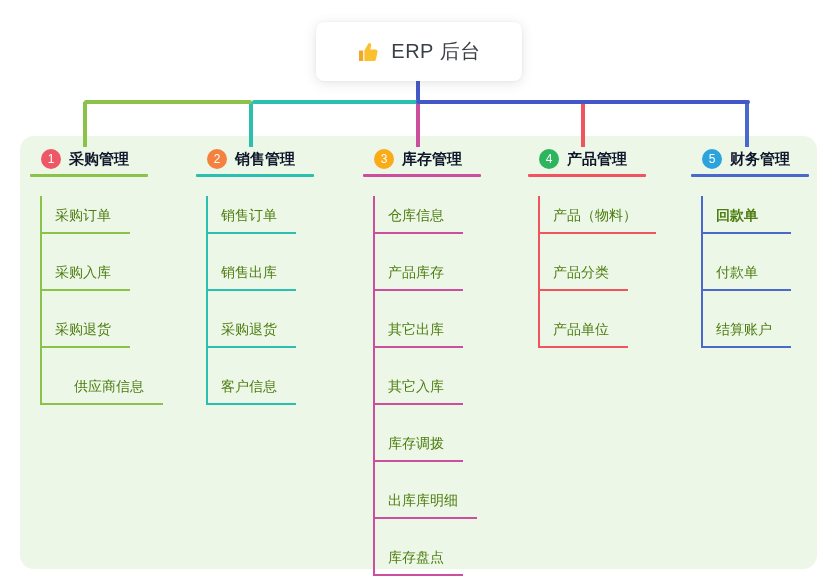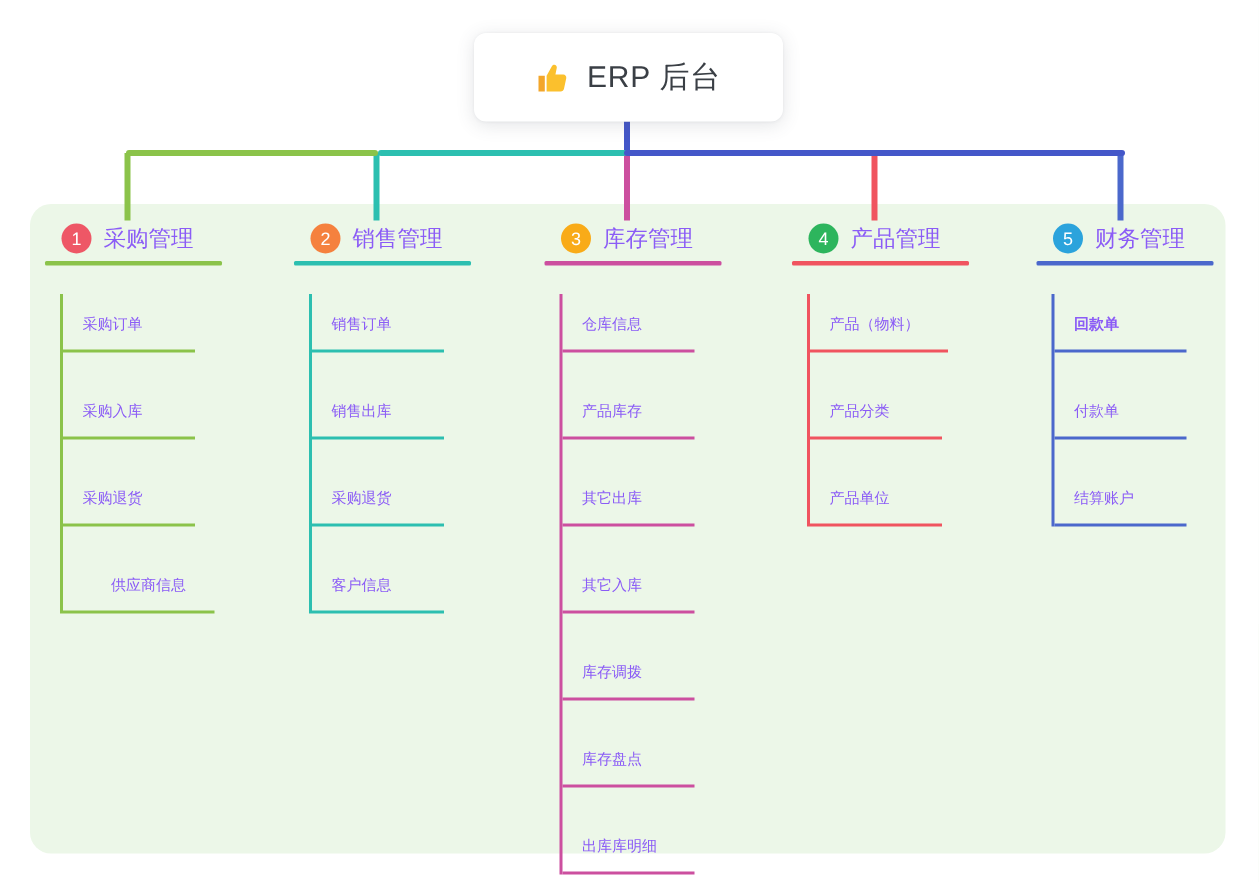--- a/index.html
+++ b/index.html
@@ -34,29 +34,29 @@
   
   .branch { position: absolute; top: 147px; width: 118px; z-index: 2; }
   .branch-header {
     height: 24px; display: flex; align-items: center; gap: 8px;
     padding-left: 11px; cursor: pointer; white-space: nowrap;
   }
   .badge {
     width: 20px; height: 20px; border-radius: 50%; flex: 0 0 20px;
     color: #ffffff; font-size: 12px; line-height: 20px; text-align: center;
   }
-  .branch-label { font-size: 15px; font-weight: 400; color: #8b5cf6; }
+  .branch-label { font-size: 15px; font-weight: 700; color: #0f172a; }
   .branch-underline { height: 3px; margin-top: 3px; border-radius: 1px; }
   .branch-body { margin-left: 10px; border-left: 2px solid; width: fit-content; }
   .item {
     margin-top: 19px; padding: 10px 19px 8px 13px;
     border-bottom: 2px solid; border-color: inherit;
     width: fit-content; min-width: 88px; white-space: nowrap; cursor: pointer;
   }
-  .item span { font-size: 10px; line-height: 16px; color: #8b5cf6; }
+  .item span { font-size: 14px; line-height: 16px; color: #4d7c0f; }
 </style>
 </head>
 <body>
 
 <div class="canvas">
 
   <div class="panel" style="background-color: rgb(236, 247, 232);"></div>
 
   <div class="line" style="left: 416px; top: 81px; width: 4px; height: 21px; background-color: rgb(68, 87, 201);"></div>
 
@@ -127,23 +127,23 @@
         <span>仓库信息</span></div>
       <div class="item" style="border-bottom-color: rgb(204, 79, 159);">
         <span>产品库存</span></div>
       <div class="item" style="border-bottom-color: rgb(204, 79, 159);">
         <span>其它出库</span></div>
       <div class="item" style="border-bottom-color: rgb(204, 79, 159);">
         <span>其它入库</span></div>
       <div class="item" style="border-bottom-color: rgb(204, 79, 159);">
         <span>库存调拨</span></div>
       <div class="item" style="border-bottom-color: rgb(204, 79, 159);">
+        <span>出库库明细</span></div>
+      <div class="item" style="border-bottom-color: rgb(204, 79, 159);">
         <span>库存盘点</span></div>
-      <div class="item" style="border-bottom-color: rgb(204, 79, 159);">
-        <span>出库库明细</span></div>
     </div>
   </div>
 
   <div class="branch" style="left:528px;">
     <div class="branch-header">
       <span class="badge" style="background-color: rgb(45, 181, 93);">4</span>
       <span class="branch-label">产品管理</span>
     </div>
     <div class="branch-underline" style="background-color: rgb(240, 84, 95);"></div>
     <div class="branch-body" style="border-left-color: rgb(240, 84, 95);">

